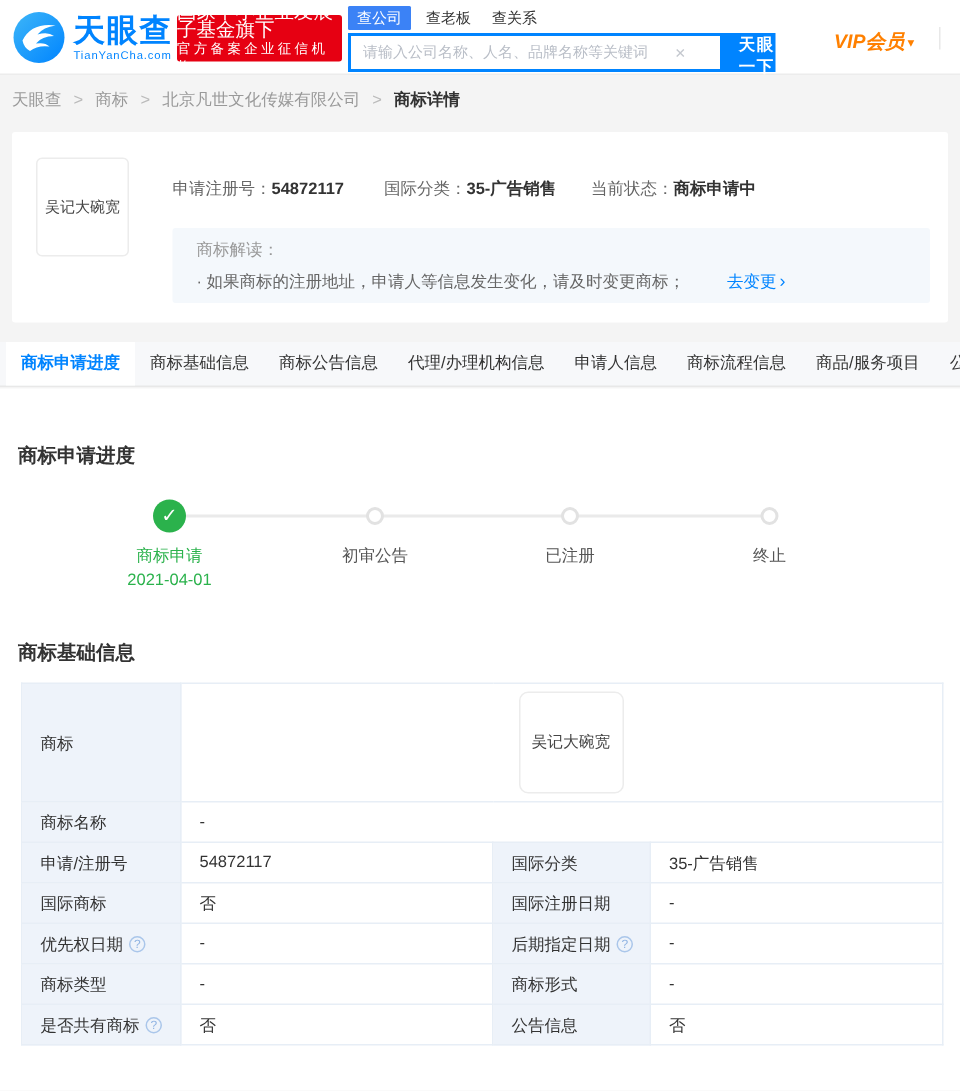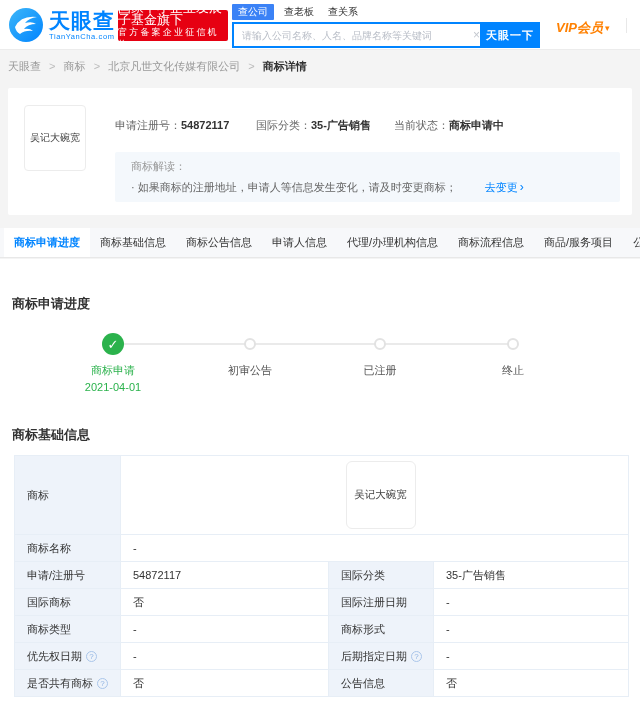--- a/index.html
+++ b/index.html
@@ -18,21 +18,21 @@
   .badge-l1 { font-size:13px; line-height:12px; }
   .badge-l2 { font-size:9px; line-height:12px; letter-spacing:2.2px; }
   .search { position:absolute; left:232px; top:4px; }
   .search-tabs { display:flex; align-items:center; height:16px; font-size:10px; }
   .s-tab { color:#333; margin-right:14px; cursor:pointer; }
   .s-tab.active { background:#3b82f6; color:#fff; padding:1px 6px; margin-right:10px; border-radius:1px; }
   .search-row { display:flex; margin-top:2px; position:relative; }
   .search-input { width:248px; height:26px; border:2px solid #0084ff; border-right:none; padding:0 6px 0 8px; font-size:10px; color:#333; outline:none; }
   .search-input::placeholder { color:#b9bec7; }
   .clear-icon { position:absolute; right:60px; top:6px; color:#c4c8cf; font-size:12px; line-height:14px; cursor:pointer; }
-  .search-btn { width:60px; height:26px; background:#0084ff; border:none; color:#fff; font-size:11px; font-weight:bold; cursor:pointer; letter-spacing:1px; }
+  .search-btn { width:37px; height:26px; background:#0084ff; border:none; color:#fff; font-size:11px; font-weight:bold; cursor:pointer; letter-spacing:1px;padding-left:12px; }
   .vip { position:absolute; left:556px; top:19px; color:#ff8000; font-weight:bold; font-size:13px; font-style:italic; cursor:pointer; }
   .vip .caret { font-style:normal; font-size:9px; margin-left:2px; vertical-align:1px; }
   .hdr-divider { position:absolute; left:626px; top:18px; width:1px; height:15px; background:#e8e8e8; }
 
   
   #breadcrumb { position:absolute; top:59px; left:8px; font-size:11px; color:#999;text-align:right; }
   .crumb { color:#999; cursor:pointer; }
   .crumb-sep { margin:0 5px; color:#bbb; }
   .crumb.current { color:#333; font-weight:bold; cursor:default; }
 
@@ -159,22 +159,22 @@
     <div class="note-line">
       <span>· 如果商标的注册地址，申请人等信息发生变化，请及时变更商标；</span><span class="note-link"><span>去变更</span><span class="arr">›</span></span>
     </div>
   </div>
 </div>
 
 <div id="tabbar">
   <div class="tab active">商标申请进度</div>
   <div class="tab">商标基础信息</div>
   <div class="tab">商标公告信息</div>
+  <div class="tab">代理/办理机构信息</div>
   <div class="tab">申请人信息</div>
-  <div class="tab">代理/办理机构信息</div>
   <div class="tab">商标流程信息</div>
   <div class="tab">商品/服务项目</div>
   <div class="tab">公告信息</div>
 </div>
 
 <div id="content">
 
   <div class="section-heading" id="h-progress">商标申请进度</div>
 
   <div class="stepper">
@@ -228,29 +228,29 @@
       <td class="lbl"><span>国际分类</span></td>
       <td><span>35-广告销售</span></td>
     </tr>
     <tr class="r">
       <td class="lbl"><span>国际商标</span></td>
       <td><span>否</span></td>
       <td class="lbl"><span>国际注册日期</span></td>
       <td><span>-</span></td>
     </tr>
     <tr class="r">
+      <td class="lbl"><span>优先权日期</span><span class="help">?</span></td>
+      <td><span>-</span></td>
+      <td class="lbl"><span>后期指定日期</span><span class="help">?</span></td>
+      <td><span>-</span></td>
+    </tr>
+    <tr class="r">
       <td class="lbl"><span>商标类型</span></td>
       <td><span>-</span></td>
       <td class="lbl"><span>商标形式</span></td>
-      <td><span>-</span></td>
-    </tr>
-    <tr class="r">
-      <td class="lbl"><span>优先权日期</span><span class="help">?</span></td>
-      <td><span>-</span></td>
-      <td class="lbl"><span>后期指定日期</span><span class="help">?</span></td>
       <td><span>-</span></td>
     </tr>
     <tr class="r">
       <td class="lbl"><span>是否共有商标</span><span class="help">?</span></td>
       <td><span>否</span></td>
       <td class="lbl"><span>公告信息</span></td>
       <td><span>否</span></td>
     </tr>
   </tbody>
     </table>

